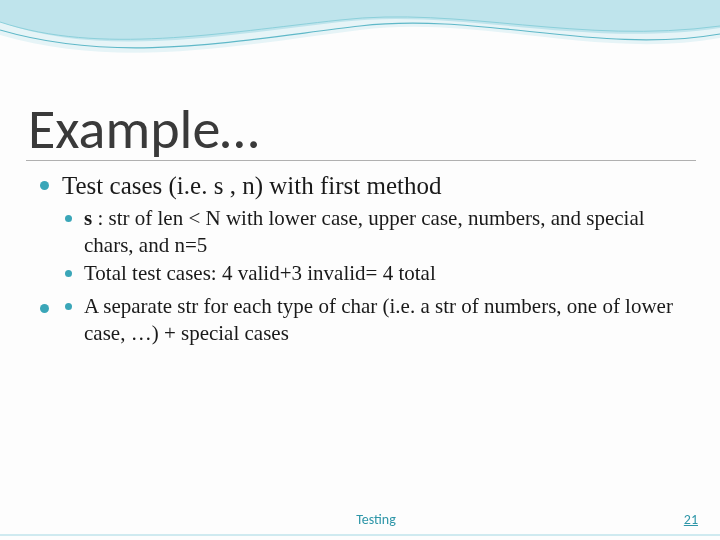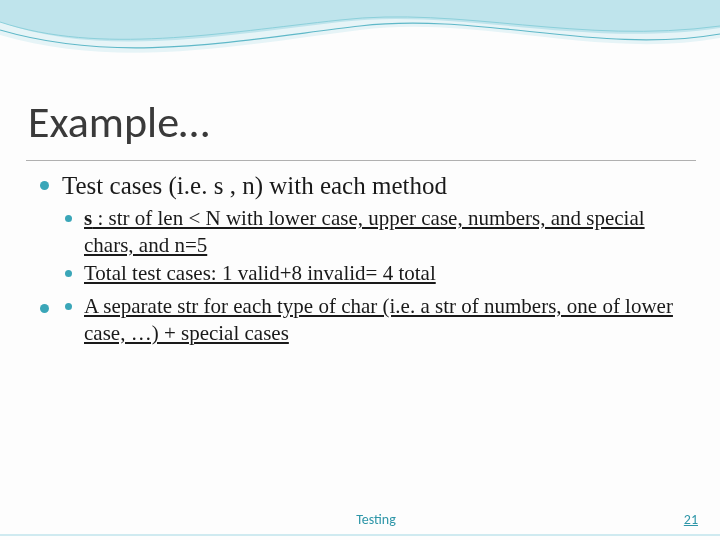--- a/index.html
+++ b/index.html
@@ -19,21 +19,21 @@
     position: absolute;
     top: 0; left: 0;
     width: 720px; height: 85px;
     overflow: hidden;
   }
   .top-wave svg { display: block; }
   .title {
     position: absolute;
     left: 28px;
     top: 95px;
-    font-size: 44px;
+    font-size: 56px;
     color: #3a3a3a;
     font-weight: 400;
     font-family: Calibri, 'Segoe UI', Georgia, serif;
   }
   .hr {
     position: absolute;
     left: 26px;
     top: 160px;
     width: 670px;
     height: 1px;
@@ -71,21 +71,20 @@
     margin-top: 4px;
     margin-bottom: 6px;
   }
   ul.level2 > li {
     position: relative;
     padding-left: 22px;
     font-size: 21px;
     line-height: 1.28;
     margin-bottom: 1px;
     font-family: Georgia, serif;
-    text-decoration: underline;
   }
   ul.level2 > li::before {
     content: '';
     position: absolute;
     left: 3px;
     top: 10px;
     width: 7px; height: 7px;
     background: #3aa6b8;
     border-radius: 50%;
   }
@@ -131,27 +130,27 @@
       <path d="M0,22 C100,55 220,33 340,20 C460,6 580,45 720,26" stroke="#8cd0db" stroke-width="1" fill="none"></path>
     </svg>
   </div>
 
   <div class="title">Example…</div>
   <div class="hr"></div>
 
   <div class="content">
     <ul class="level1">
       <li>
-        <span>Test cases (i.e. s , n) with each method</span>
+        <span>Test cases (i.e. s , n) with first method</span>
         <ul class="level2">
           <li>
             <span class="bold">s</span><span> : str of len &lt; N with lower case, upper case, numbers, and special chars, and n=5</span>
           </li>
           <li>
-            <span>Total test cases: 1 valid+8 invalid= 4 total</span>
+            <span>Total test cases: 4 valid+3 invalid= 4 total</span>
           </li>
         </ul>
       </li>
       <li>
         <ul class="level2">
           <li>
             <span>A separate str for each type of char (i.e. a str of numbers, one of lower case, …) + special cases</span>
           </li>
         </ul>
       </li>

